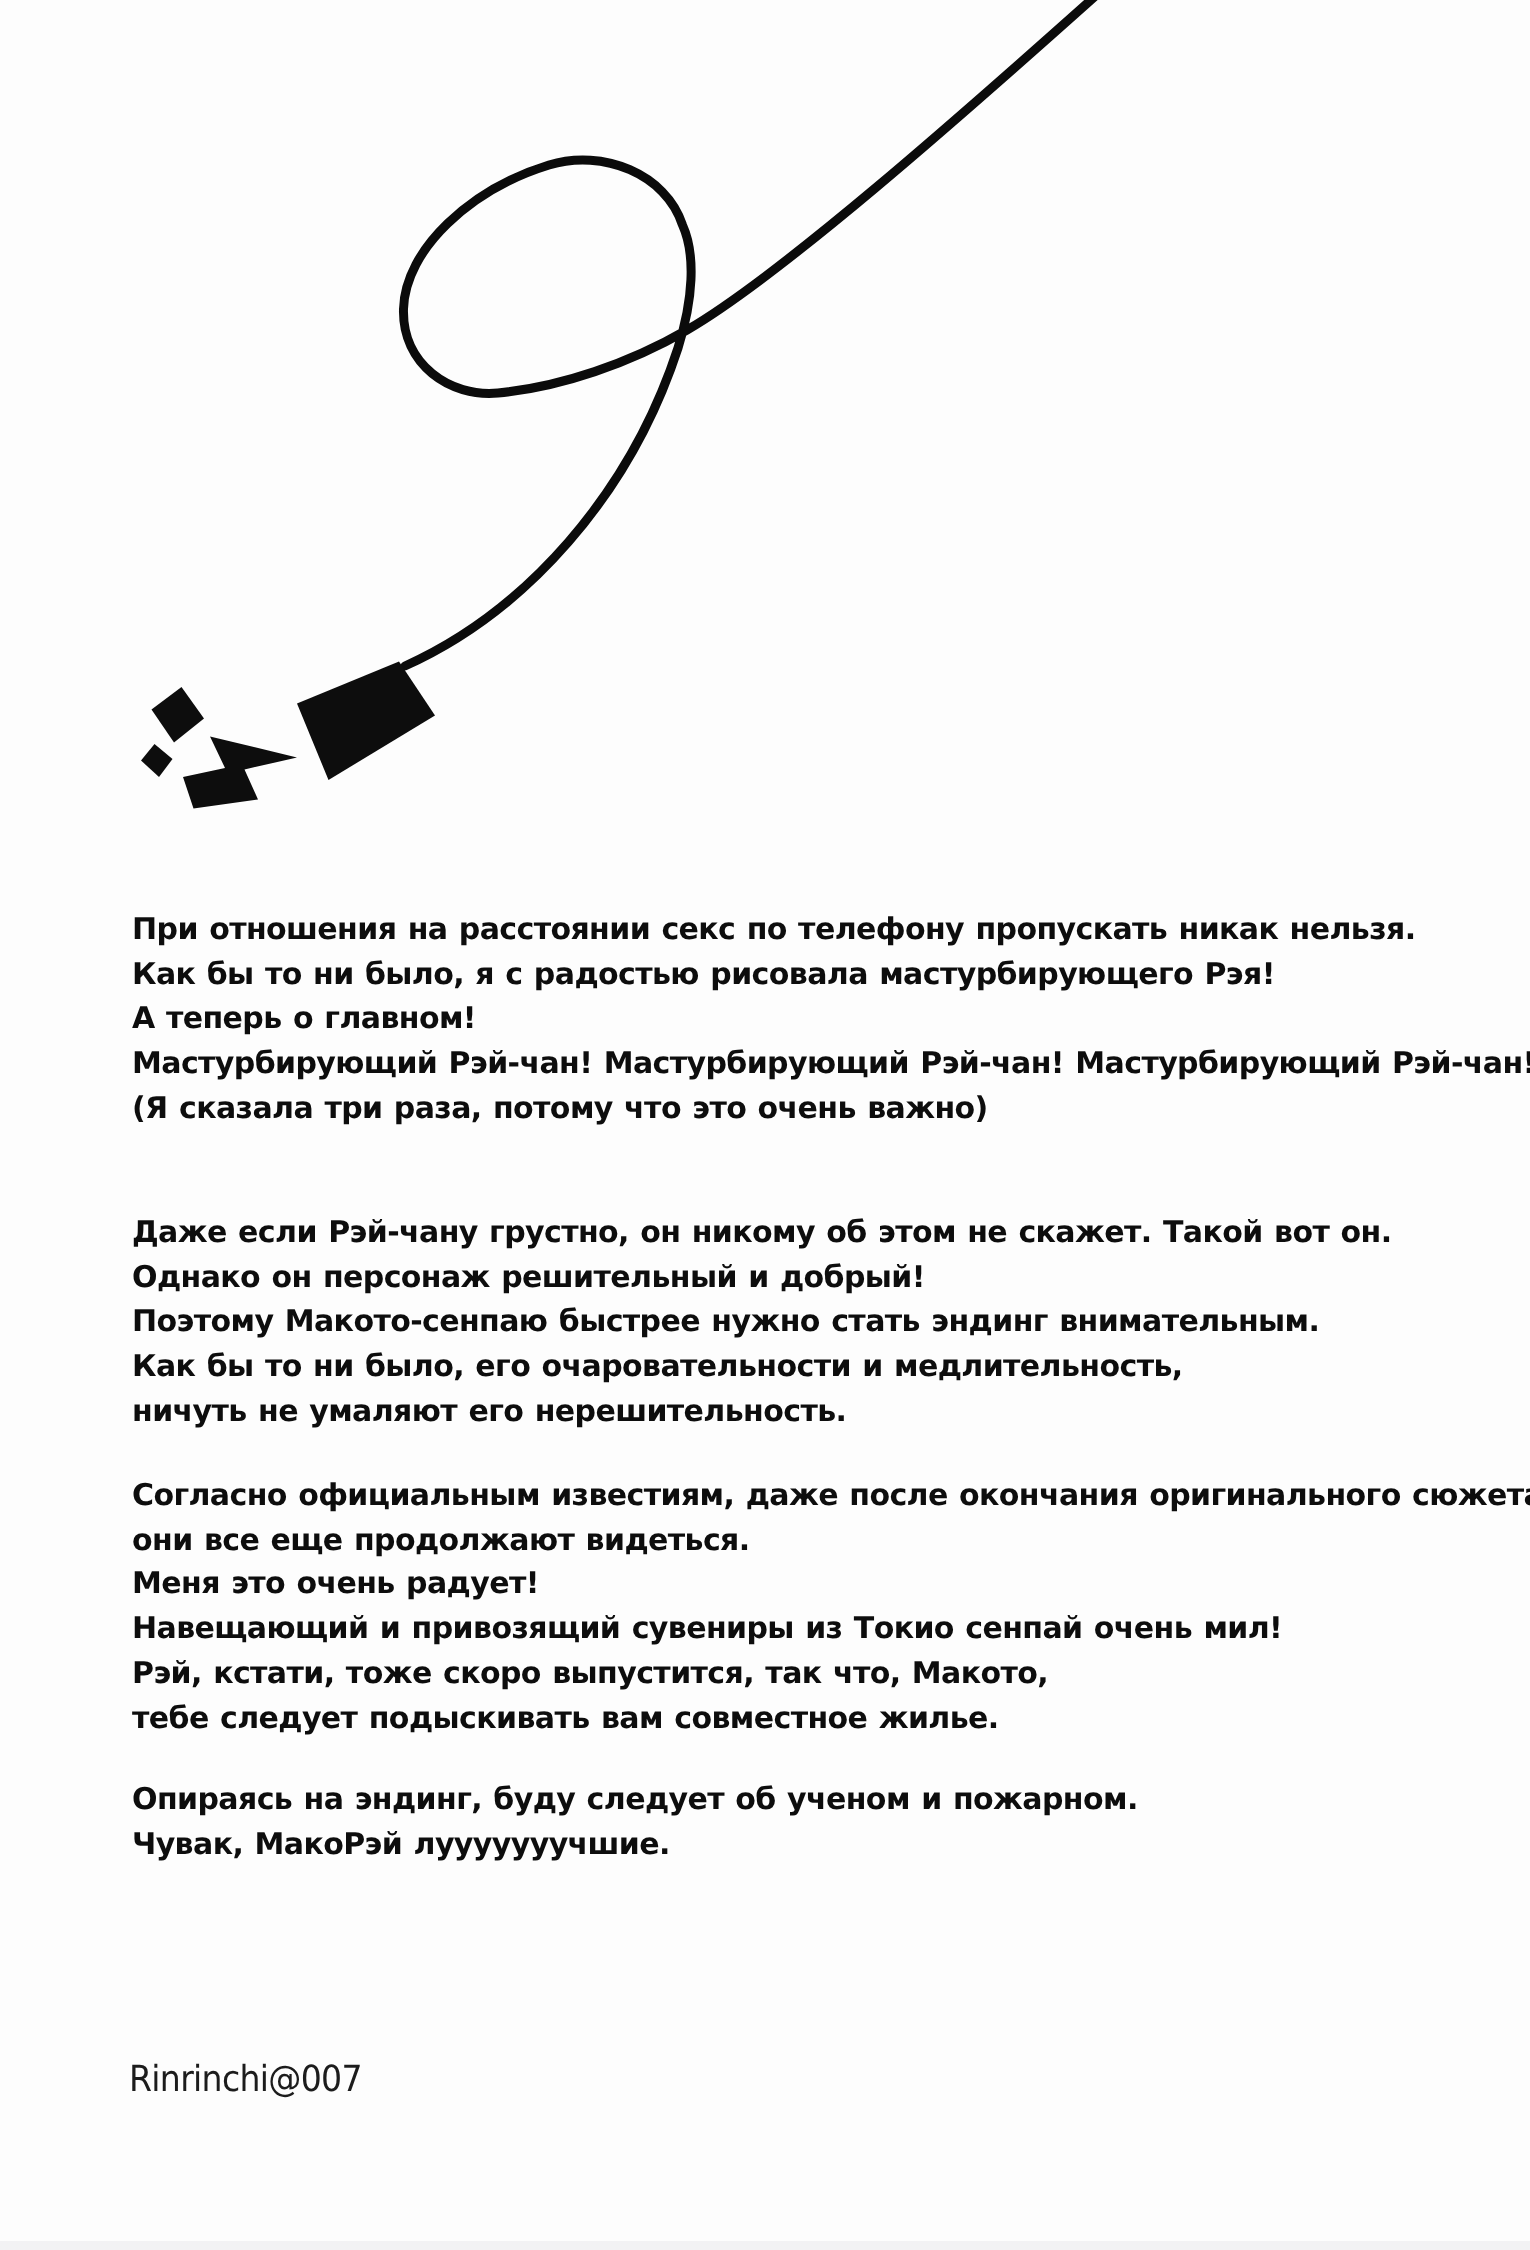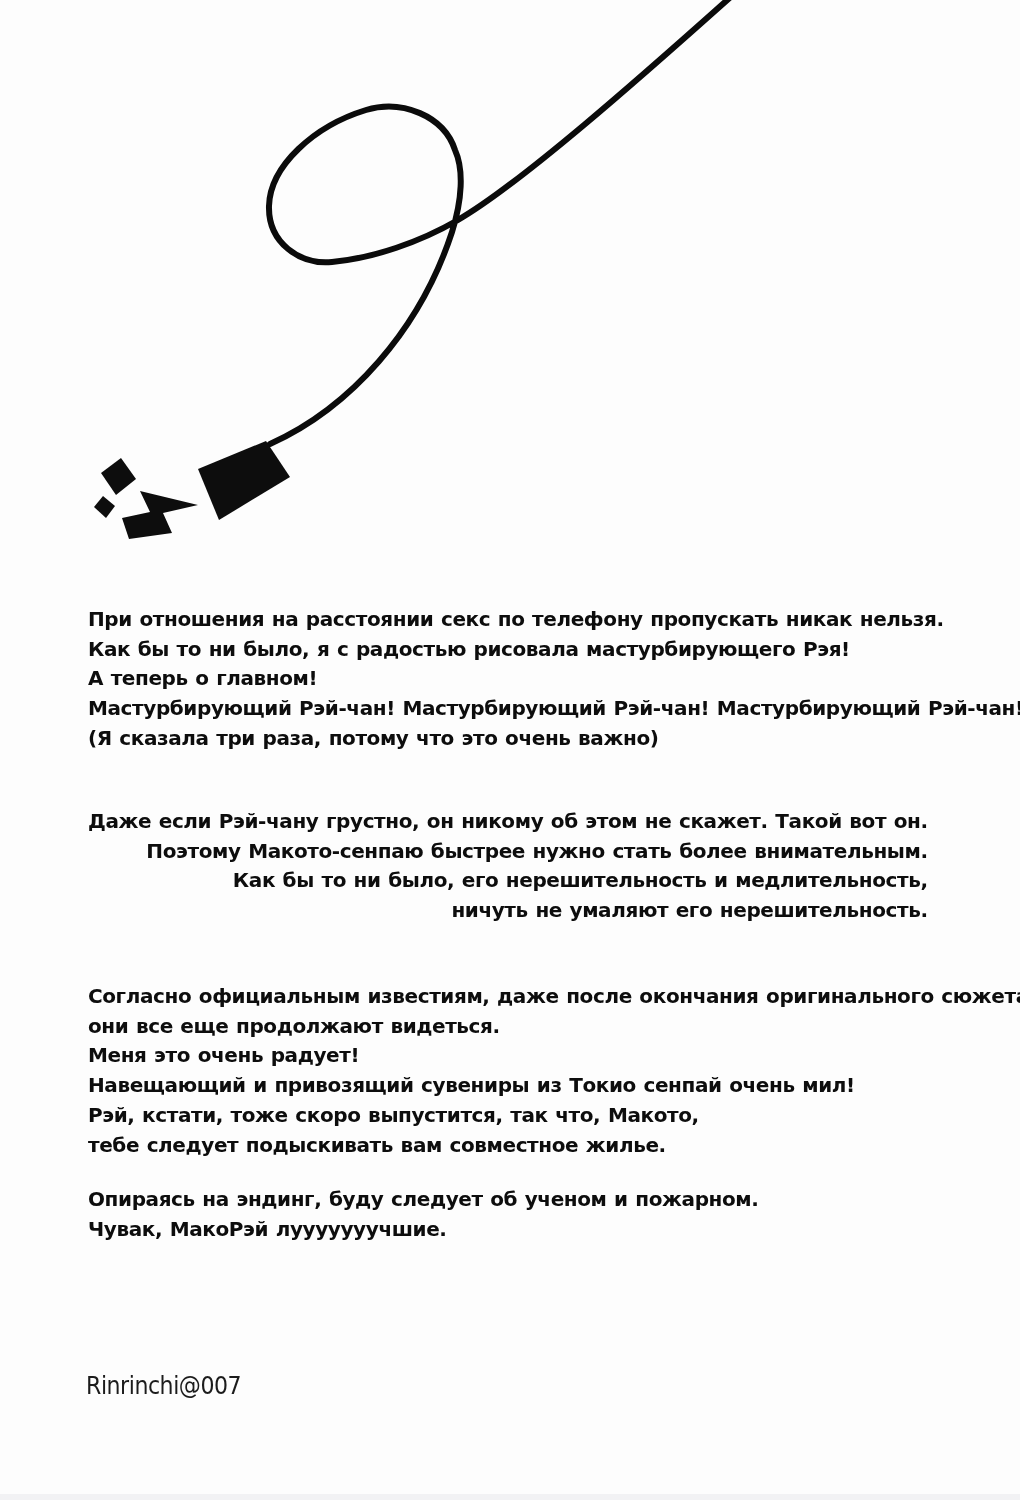--- a/index.html
+++ b/index.html
@@ -19,21 +19,21 @@
     position:absolute; left:88px;
     color:#0d0d0d;
     font-weight:700;
     font-size:20px;
     line-height:29.7px;
     letter-spacing:-0.4px;
     word-spacing:1px;
     white-space:nowrap;
   }
   .para-1 { top:605px; }
-  .para-2 { top:807px;text-align:right; }
+  .para-2 { top:807px; }
   .para-3 { top:982px; }
   .para-4 { top:1185px; }
   .signature {
     position:absolute; left:86px; top:1372px;
     color:#1c1c1c;
     font-weight:400;
     font-size:24px;
     letter-spacing:-0.5px;
     white-space:nowrap;
     transform:scaleX(0.92);
@@ -72,22 +72,23 @@
   <div class="para para-1">
     <div>При отношения на расстоянии секс по телефону пропускать никак нельзя.</div>
     <div>Как бы то ни было, я с радостью рисовала мастурбирующего Рэя!</div>
     <div>А теперь о главном!</div>
     <div>Мастурбирующий Рэй-чан! Мастурбирующий Рэй-чан! Мастурбирующий Рэй-чан!</div>
     <div>(Я сказала три раза, потому что это очень важно)</div>
   </div>
 
   <div class="para para-2">
     <div>Даже если Рэй-чану грустно, он никому об этом не скажет. Такой вот он.</div>
-    <div>Поэтому Макото-сенпаю быстрее нужно стать более внимательным.</div>
-    <div>Как бы то ни было, его нерешительность и медлительность,</div>
+    <div>Однако он персонаж решительный и добрый!</div>
+    <div>Поэтому Макото-сенпаю быстрее нужно стать эндинг внимательным.</div>
+    <div>Как бы то ни было, его очаровательности и медлительность,</div>
     <div>ничуть не умаляют его нерешительность.</div>
   </div>
 
   <div class="para para-3">
     <div>Согласно официальным известиям, даже после окончания оригинального сюжета,</div>
     <div>они все еще продолжают видеться.</div>
     <div>Меня это очень радует!</div>
     <div>Навещающий и привозящий сувениры из Токио сенпай очень мил!</div>
     <div>Рэй, кстати, тоже скоро выпустится, так что, Макото,</div>
     <div>тебе следует подыскивать вам совместное жилье.</div>

